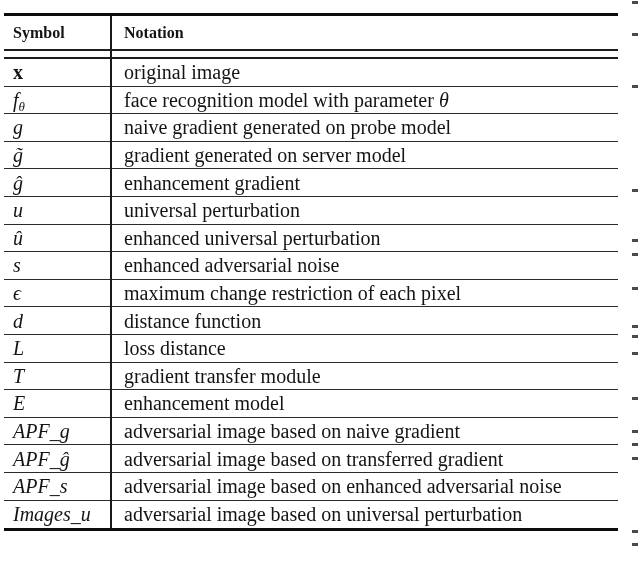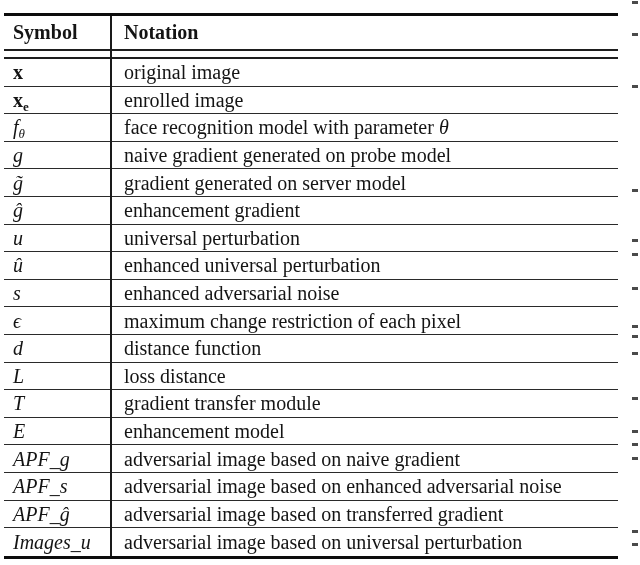--- a/index.html
+++ b/index.html
@@ -33,21 +33,21 @@
   .midrule-gap{ height: 6px; background: transparent; }
   .midrule-b  { height: 2px; background: #1e1e1e; }
   .bottomrule { height: 3px; }
   .header-row {
     display: flex;
     height: 33px;
     align-items: center;
   }
   .header-row .sym-cell, .header-row .note-cell {
     font-weight: bold;
-    font-size: 20px;
+    font-size: 16px;
   }
   .row {
     display: flex;
     align-items: center;
     height: 27.6px;
     box-sizing: border-box;
     border-bottom: 1.5px solid #2a2a2a;
     font-size: 20px;
     line-height: 1;
   }
@@ -99,24 +99,20 @@
     </div>
     <div class="rule midrule-a"></div>
     <div class="midrule-gap"></div>
     <div class="rule midrule-b"></div>
     <div id="rows">
         <div class="row">
           <div class="sym-cell"><span class="b ">x</span></div>
           <div class="note-cell"><span>original image</span></div>
         </div>
         <div class="row">
-          <div class="sym-cell"><span class="b ">x</span><sub class="b ">e</sub></div>
-          <div class="note-cell"><span>enrolled image</span></div>
-        </div>
-        <div class="row">
           <div class="sym-cell"><span class="i">f</span><sub class="i">θ</sub></div>
           <div class="note-cell"><span>face recognition model with parameter </span><span class="i">θ</span></div>
         </div>
         <div class="row">
           <div class="sym-cell"><span class="i">g</span></div>
           <div class="note-cell"><span>naive gradient generated on probe model</span></div>
         </div>
         <div class="row">
           <div class="sym-cell"><span class="i">g̃</span></div>
           <div class="note-cell"><span>gradient generated on server model</span></div>
@@ -155,26 +151,26 @@
         </div>
         <div class="row">
           <div class="sym-cell"><span class="i">E</span></div>
           <div class="note-cell"><span>enhancement model</span></div>
         </div>
         <div class="row">
           <div class="sym-cell"><span class="i">APF_g</span></div>
           <div class="note-cell"><span>adversarial image based on naive gradient</span></div>
         </div>
         <div class="row">
+          <div class="sym-cell"><span class="i">APF_ĝ</span></div>
+          <div class="note-cell"><span>adversarial image based on transferred gradient</span></div>
+        </div>
+        <div class="row">
           <div class="sym-cell"><span class="i">APF_s</span></div>
           <div class="note-cell"><span>adversarial image based on enhanced adversarial noise</span></div>
-        </div>
-        <div class="row">
-          <div class="sym-cell"><span class="i">APF_ĝ</span></div>
-          <div class="note-cell"><span>adversarial image based on transferred gradient</span></div>
         </div>
         <div class="row">
           <div class="sym-cell"><span class="i">Images_u</span></div>
           <div class="note-cell"><span>adversarial image based on universal perturbation</span></div>
         </div>
       </div>
     <div class="rule bottomrule"></div>
     <div class="vline"></div>
   </div>
   <div id="edge-marks">

